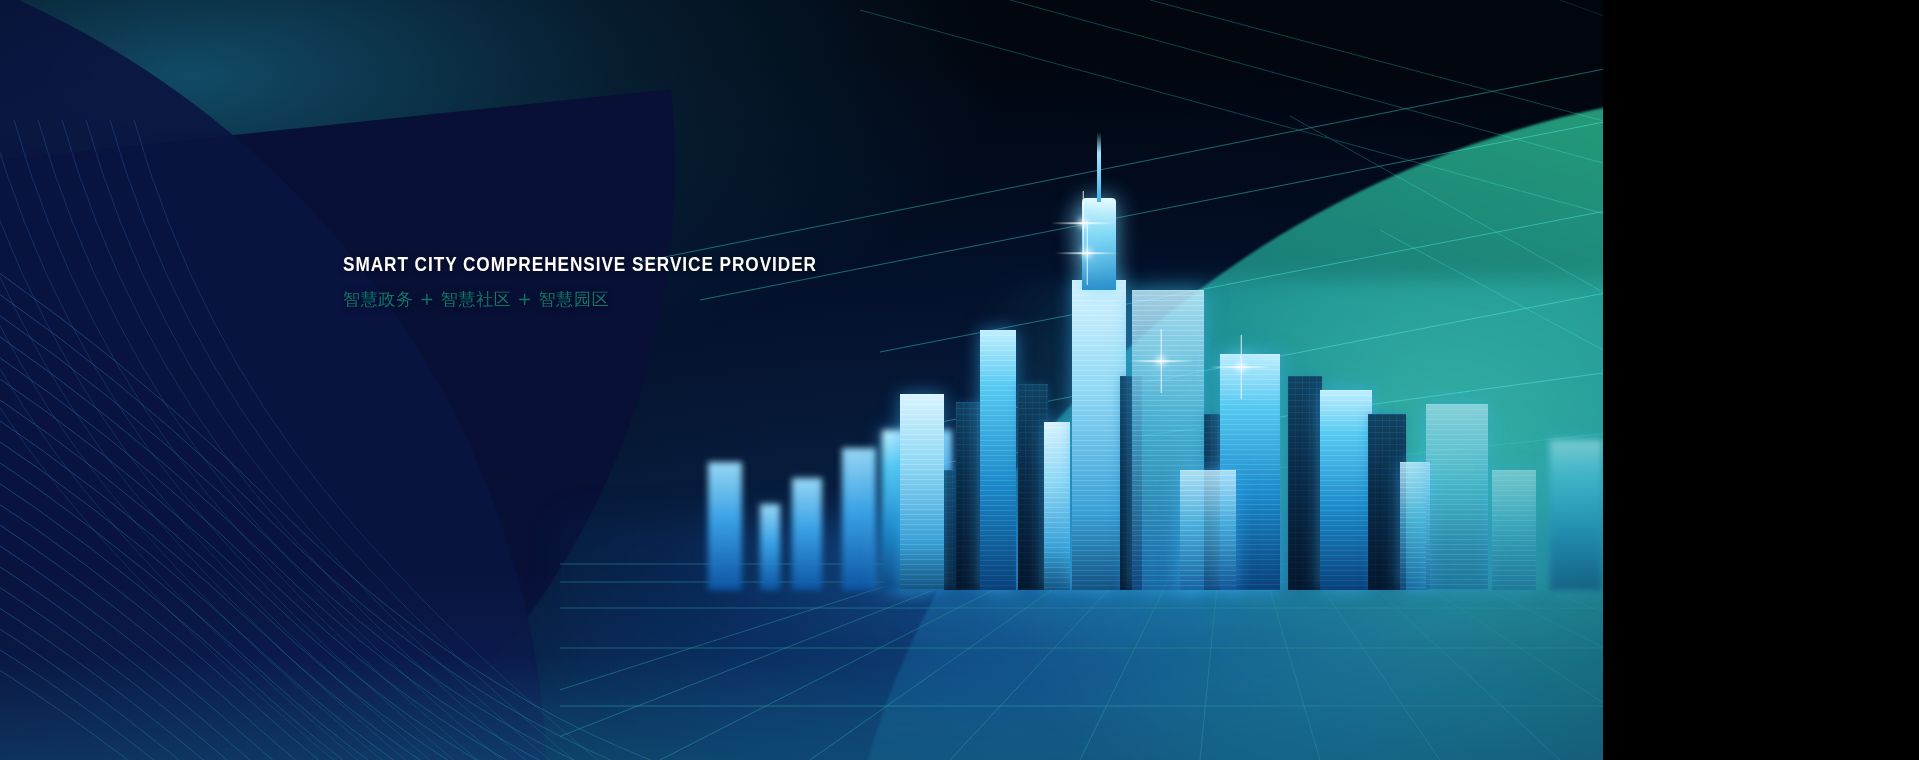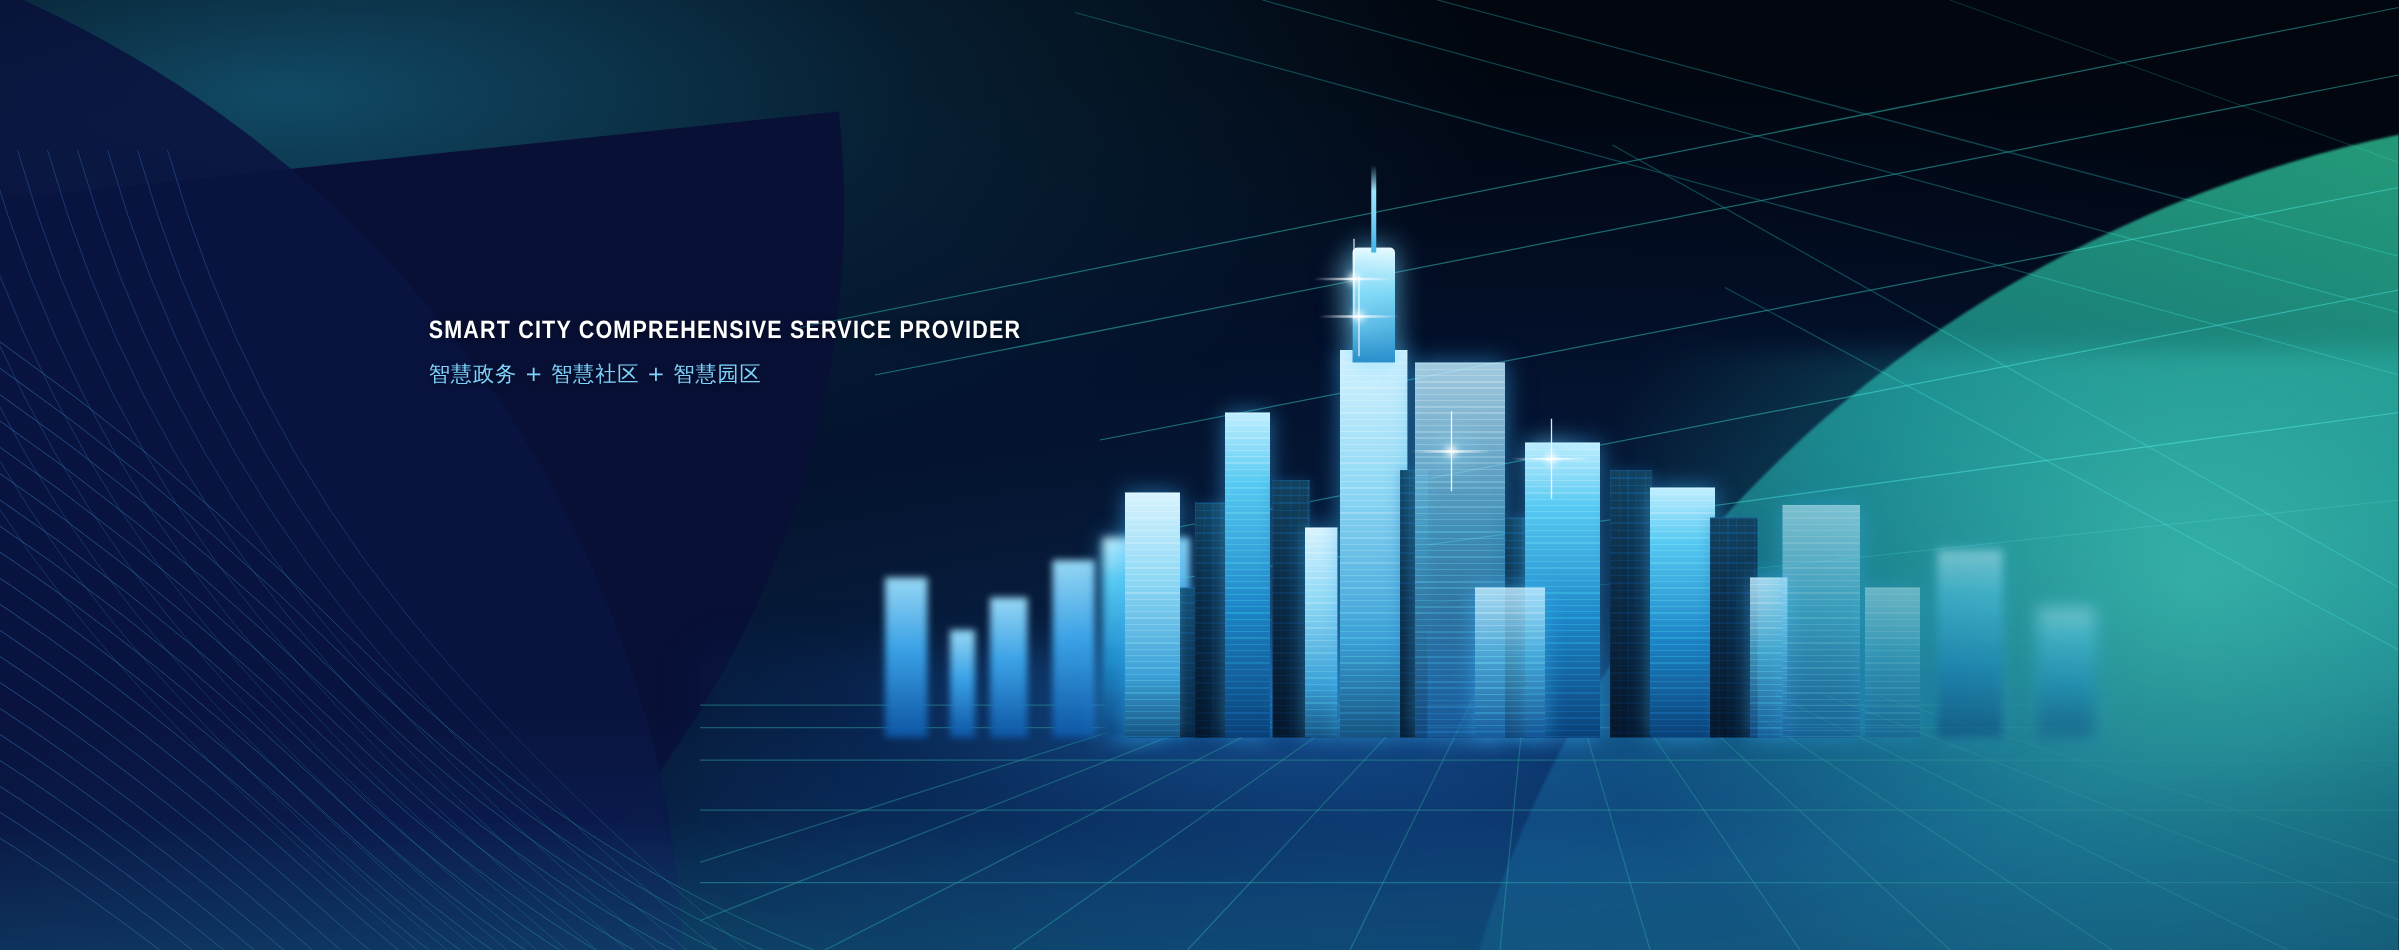--- a/index.html
+++ b/index.html
@@ -1,20 +1,20 @@
 <!DOCTYPE html>
 <html><head>
 <meta charset="utf-8">
 <style>
   html,body{margin:0;padding:0;background:#000;}
   body{font-family:"Liberation Sans","DejaVu Sans",sans-serif;}
 
   #banner{
     position:relative;
-    width:1919px;height:760px;
+    width:1603px;height:760px;
     overflow:hidden;
     background:#030a1c;
   }
 
   
   .sky{
     position:absolute;inset:0;
     background:
       radial-gradient(120% 95% at 62% 88%, #0b2f5e 0%, #071c3c 28%, #03102a 55%, #01060f 85%);
   }
@@ -181,21 +181,21 @@
     -webkit-background-clip:text;
     background-clip:text;
     color:transparent;
     -webkit-text-fill-color:transparent;
     filter:drop-shadow(0 2px 10px rgba(0,0,0,.55));
   }
   .subline{
     font-family:"DejaVu Sans","Liberation Sans",sans-serif;
     font-size:17px;
     letter-spacing:.04em;
-    color:#7dd3fc;
+    color:#0f766e;
     margin:12px 0 0 0;
     white-space:nowrap;
     text-shadow:0 1px 6px rgba(0,0,0,.65);
   }
 </style>
 </head>
 <body>
 
 <div id="banner">
 

